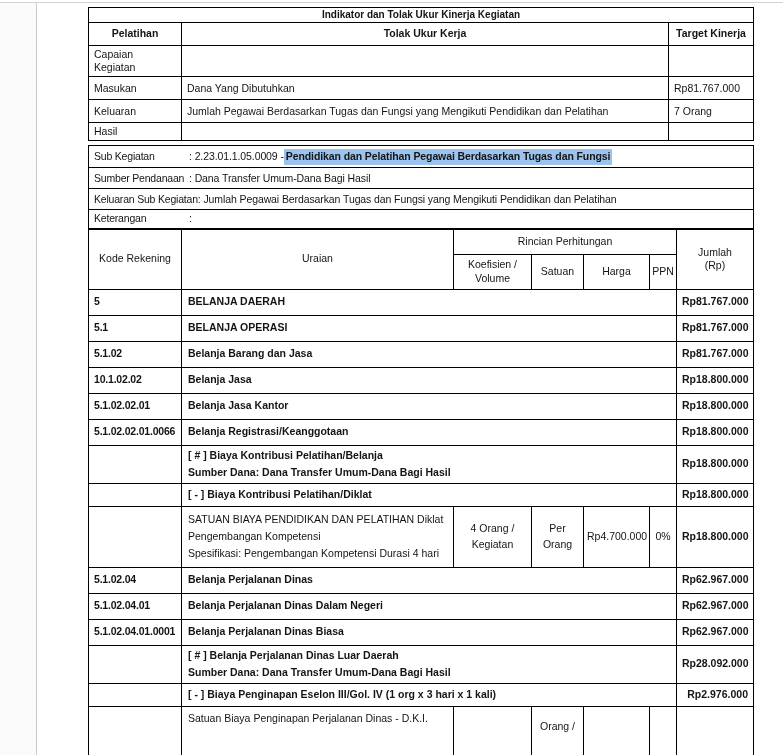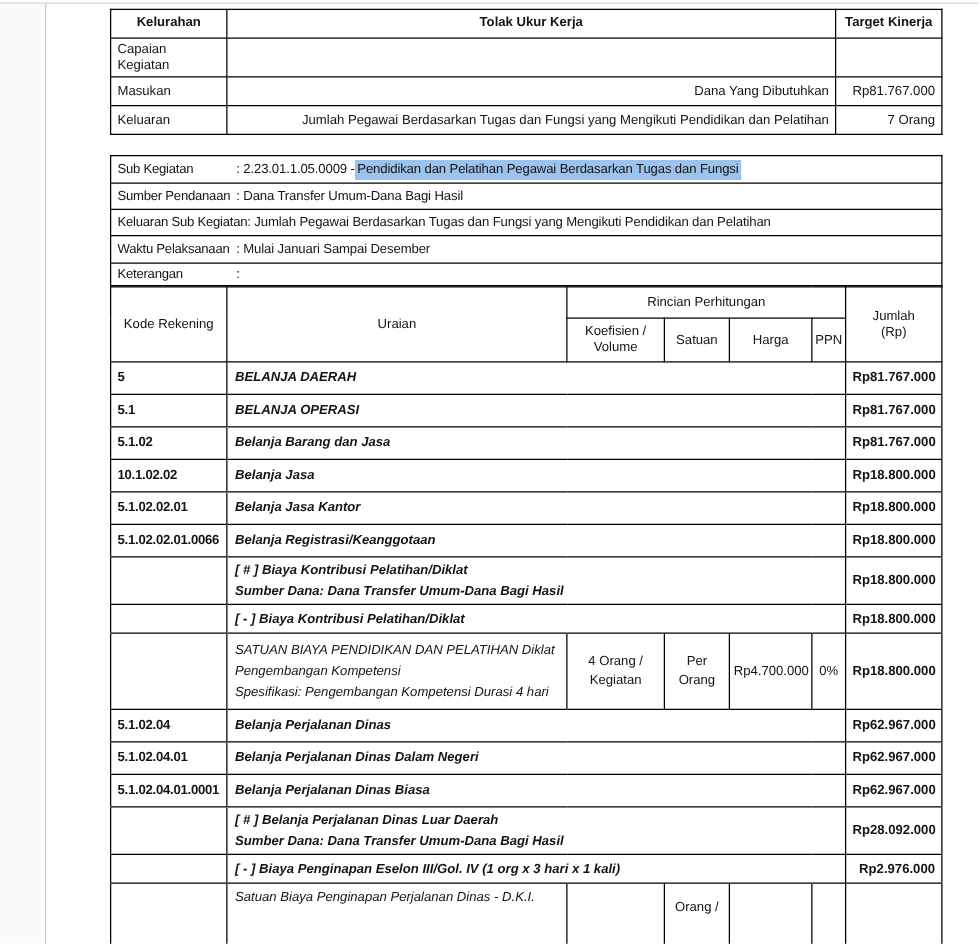--- a/index.html
+++ b/index.html
@@ -11,41 +11,41 @@
 
   .doc { position: absolute; left: 88px; top: 7px; width: 665px; }
 
   table { border-collapse: collapse; table-layout: fixed; width: 665px; }
   td { vertical-align: middle; font-size: 10.5px; line-height: 1.25; }
 
   
   .ind-table, .ind-table td { border: 1.5px solid #000; }
   .ind-title { height: 15px; text-align: center; font-weight: bold; font-size: 10px; padding: 0 4px; }
   .ind-head td { height: 23px; text-align: center; font-weight: bold; }
-  .ind-row td { padding: 2px 5px; text-align: right; }
+  .ind-row td { padding: 2px 5px; }
   .ind-row .lab { text-align: left; }
 
   
-  .sub-table { margin-top: 16px; }
+  .sub-table { margin-top: 4px; }
   .sub-table, .sub-table td { border: 1.5px solid #000; }
   .sub-table td { padding: 2px 5px; }
   .sub-row-inner { display: flex; align-items: baseline; }
   .sub-label { flex: 0 0 95px; white-space: nowrap; letter-spacing: -0.2px; }
   .sub-value { white-space: nowrap; letter-spacing: -0.1px; }
-  .hl { padding: 1px 2px 2px 2px; }
+  .hl { padding: 1px 2px 2px 2px; font-weight: bold; }
 
   
   .bud-table { margin-top: 0px; }
   .bud-table { border: 1.5px solid #000; }
   .bud-table tr { border-top: 1.5px solid #000; border-bottom: 1.5px solid #000; }
   .bud-table td.hcell { border: 1.5px solid #000; text-align: center; }
   .bud-head-1 td { height: 25px; }
   .bud-head-2 td { height: 35px; }
   td.c-kode { border-right: 1.5px solid #000; padding: 2px 5px; font-weight: bold; letter-spacing: -0.2px; }
-  td.c-uraian { padding: 3px 6px; font-weight: bold; font-style: italic; }
+  td.c-uraian { padding: 3px 6px; font-weight: bold; }
   td.c-jumlah { border-left: 1.5px solid #000; padding: 2px 5px; font-weight: bold; text-align: right; }
   td.c-mid { border-left: 1.5px solid #000; text-align: center; padding: 2px 3px; }
   tr.r-std td { height: 26px; }
   tr.r-two td { height: 38px; }
   tr.r-minus td { height: 23px; margin-top: 37px; }
   tr.r-detail td { height: 61px; }
   tr.r-detail td.c-uraian { font-weight: normal; }
   tr.r-last td { height: 60px; vertical-align: top; }
   tr.r-last td.c-uraian { font-weight: normal; padding-top: 5px; }
   tr.r-last td.c-mid { padding-top: 13px; }
@@ -60,39 +60,47 @@
 
 <div class="doc">
 
   <table class="ind-table">
     <colgroup>
         <col style="width:93px">
         <col style="width:487px">
         <col style="width:85px">
       </colgroup>
     <tbody>
+        <tr>
+      <td class="ind-title" colspan="3">Indikator dan Tolak Ukur Kinerja Kegiatan</td>
+    </tr>
     <tr class="ind-head">
-      <td>Kelurahan</td>
+      <td>Pelatihan</td>
       <td>Tolak Ukur Kerja</td>
       <td>Target Kinerja</td>
     </tr>
     <tr class="ind-row" style="height:22px">
       <td class="lab">Capaian Kegiatan</td>
       <td></td>
       <td></td>
     </tr>
     <tr class="ind-row" style="height:23px">
       <td class="lab">Masukan</td>
       <td>Dana Yang Dibutuhkan</td>
       <td>Rp81.767.000</td>
     </tr>
     <tr class="ind-row" style="height:23px">
       <td class="lab">Keluaran</td>
       <td>Jumlah Pegawai Berdasarkan Tugas dan Fungsi yang Mengikuti Pendidikan dan Pelatihan</td>
       <td>7 Orang</td>
+    </tr>
+    <tr class="ind-row" style="height:16px">
+      <td class="lab">Hasil</td>
+      <td></td>
+      <td></td>
     </tr>
   </tbody>
     </table>
 
   <table class="sub-table">
     <colgroup>
         <col style="width:665px">
       </colgroup>
     <tbody>
         <tr style="height:22px">
@@ -110,28 +118,20 @@
         <span class="sub-label">Sumber Pendanaan</span>
         <span class="sub-value">: Dana Transfer Umum-Dana Bagi Hasil</span>
       </div>
     </td>
         </tr>
     <tr style="height:21px">
           <td>
       <div class="sub-row-inner">
         <span class="sub-label">Keluaran Sub Kegiatan</span>
         <span class="sub-value">: Jumlah Pegawai Berdasarkan Tugas dan Fungsi yang Mengikuti Pendidikan dan Pelatihan</span>
-      </div>
-    </td>
-        </tr>
-    <tr style="height:22px">
-          <td>
-      <div class="sub-row-inner">
-        <span class="sub-label">Waktu Pelaksanaan</span>
-        <span class="sub-value">: Mulai Januari Sampai Desember</span>
       </div>
     </td>
         </tr>
     <tr style="height:17px">
           <td>
       <div class="sub-row-inner">
         <span class="sub-label">Keterangan</span>
         <span class="sub-value">:</span>
       </div>
     </td>
@@ -195,21 +195,21 @@
       <td class="c-jumlah">Rp18.800.000</td>
     </tr>
     <tr class="r-std">
       <td class="c-kode">5.1.02.02.01.0066</td>
       <td class="c-uraian" colspan="5">Belanja Registrasi/Keanggotaan</td>
       <td class="c-jumlah">Rp18.800.000</td>
     </tr>
     <tr class="r-two">
       <td class="c-kode"></td>
       <td class="c-uraian" colspan="5">
-        <div class="u-line">[ # ] Biaya Kontribusi Pelatihan/Diklat</div>
+        <div class="u-line">[ # ] Biaya Kontribusi Pelatihan/Belanja</div>
         <div class="u-line">Sumber Dana: Dana Transfer Umum-Dana Bagi Hasil</div>
       </td>
       <td class="c-jumlah">Rp18.800.000</td>
     </tr>
     <tr class="r-minus">
       <td class="c-kode"></td>
       <td class="c-uraian" colspan="5">[ - ] Biaya Kontribusi Pelatihan/Diklat</td>
       <td class="c-jumlah">Rp18.800.000</td>
     </tr>
     <tr class="r-detail">

